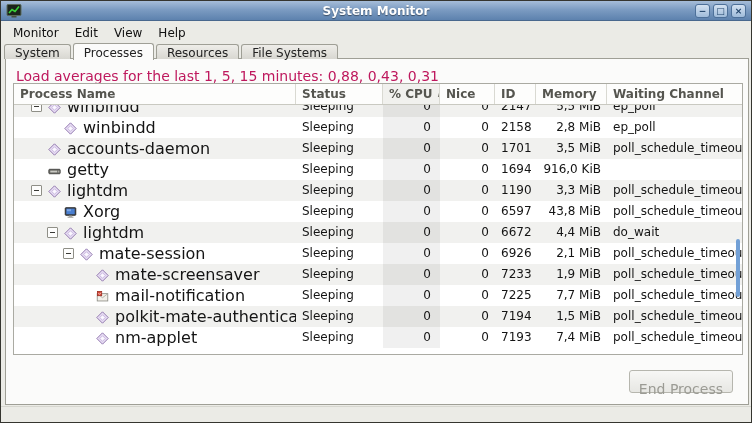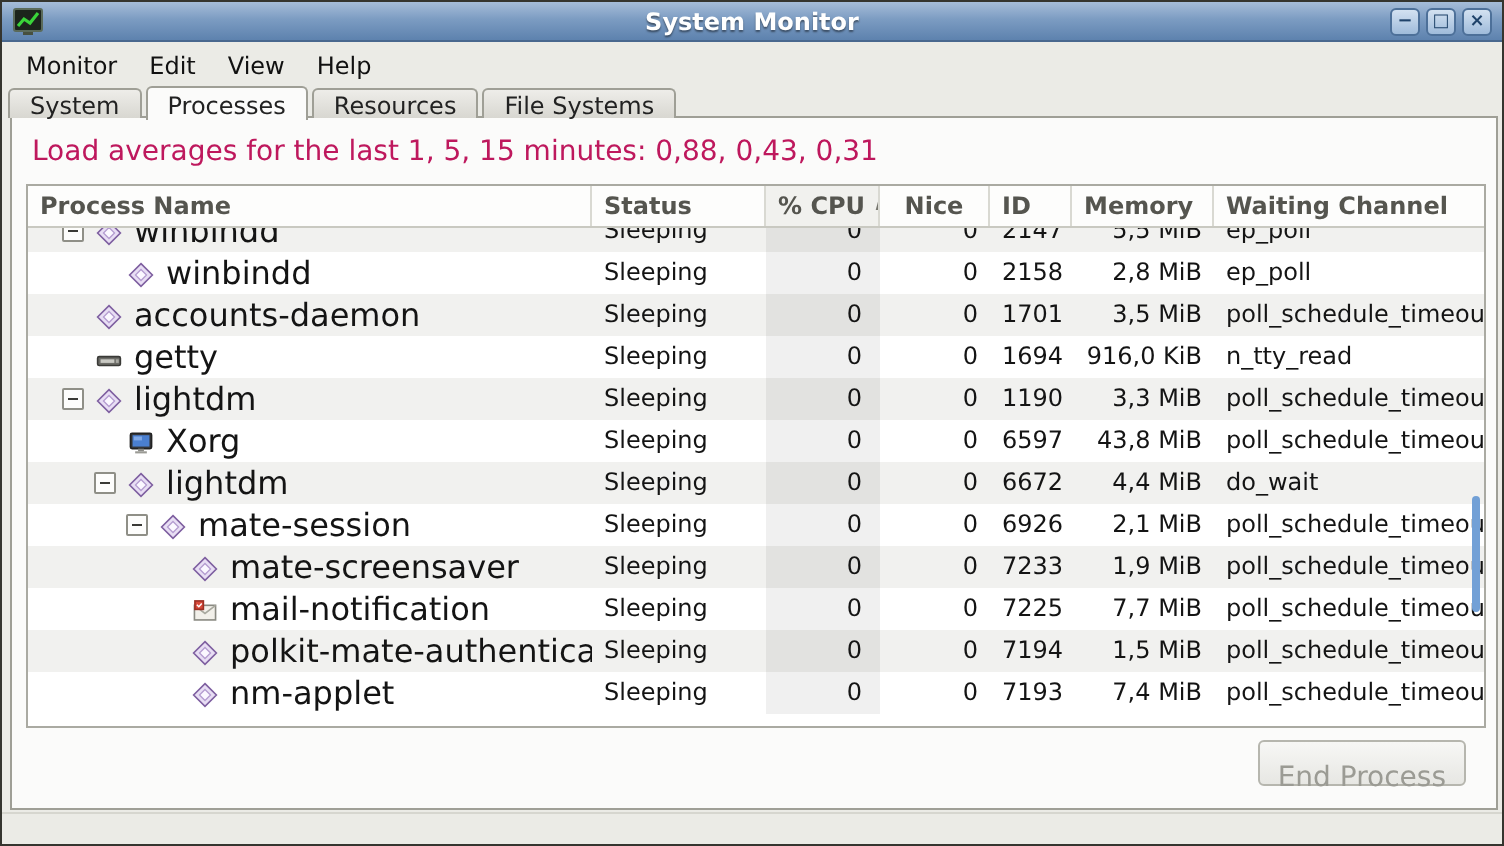--- a/index.html
+++ b/index.html
@@ -45,21 +45,21 @@
     margin-bottom:-1px; font-weight:normal;
   }
   
   #page {
     position:absolute; left:4px; top:57px; width:744px; height:347px;
     background:#fbfbfa; border:1px solid #9f9f96; z-index:2;
   }
   #load-text { position:absolute; left:10px; top:9px; font-size:14px; color:#be185d; }
   
   #table {
-    position:absolute; left:7px; top:33px; width:730px; height:272px;
+    position:absolute; left:7px; top:24px; width:730px; height:272px;
     background:#fff; border:1px solid #aaaaa2; overflow:hidden;
   }
   #thead { display:flex; height:21px; background:#fdfdfc; border-bottom:1px solid #c9c9c1; }
   .th {
     font-size:12px; font-weight:bold; color:#55554f; line-height:20px;
     padding:0 6px; border-right:1px solid #d9d9d2; overflow:hidden; white-space:nowrap;
     display:flex; align-items:center; gap:4px;
   }
   .th:last-child { border-right:none; }
   .th.sorted { background:#f1f1ee; }
@@ -143,21 +143,21 @@
           <div class="th" style="width: 282px;">
             <span>Process Name</span>
           </div>
           <div class="th" style="width: 87px;">
             <span>Status</span>
           </div>
           <div class="th sorted" style="width: 57px;">
             <span>% CPU</span>
             <span class="sort-caret">∧</span>
           </div>
-          <div class="th" style="width: 55px; justify-content: center;">
+          <div class="th" style="width: 55px;">
             <span>Nice</span>
           </div>
           <div class="th" style="width: 41px;">
             <span>ID</span>
           </div>
           <div class="th" style="width: 71px;">
             <span>Memory</span>
           </div>
           <div class="th" style="width: 137px; flex: 1 1 0%;">
             <span>Waiting Channel</span>
@@ -227,21 +227,20 @@
                     <rect x="2.8" y="8.2" width="8.5" height="2.2" fill="#c9c9c3"></rect>
                     <rect x="12.2" y="8.2" width="1.8" height="2.2" fill="#a9a9a3"></rect>
                   </svg></span>
                 <span class="pname">getty</span>
               </div>
               <div class="cell" style="width: 87px;">Sleeping</div>
               <div class="cell right cpu-col" style="width: 57px; padding-right: 9px;">0</div>
               <div class="cell right" style="width: 55px;">0</div>
               <div class="cell right" style="width: 41px;">1694</div>
               <div class="cell right" style="width: 71px;">916,0 KiB</div>
-              <div class="cell" style="width: 137px; flex: 1 1 0%;">n_tty_read</div>
             </div>
           </div>
           <div class="row stripe">
             <div class="row-inner">
               <div class="cell name-cell" style="width: 282px; padding-left: 17px;">
                 <span class="expander"></span>
                 <span class="proc-icon"><svg viewBox="0 0 16 16" width="13" height="13">
                     <path d="M8 1 L15 8 L8 15 L1 8 Z" fill="#e8def4" stroke="#7e5fa0"></path>
                     <path d="M8 4.6 L11.4 8 L8 11.4 L4.6 8 Z" fill="#fbf8ff" stroke="#b49cd0" stroke-width="0.8"></path>
                   </svg></span>

